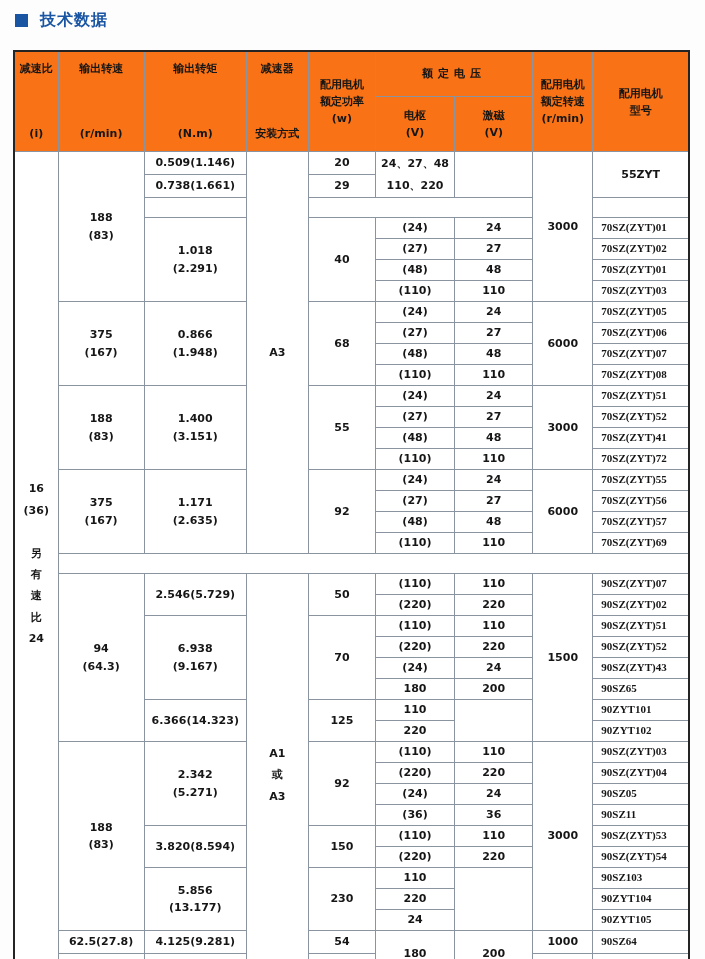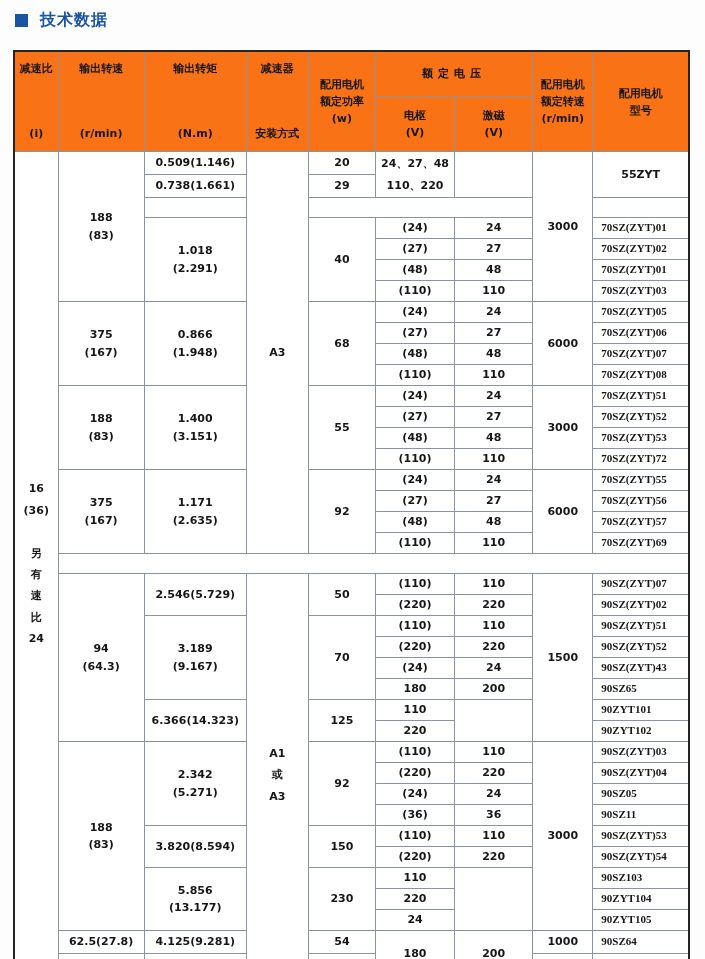--- a/index.html
+++ b/index.html
@@ -177,21 +177,21 @@
           <td class="l">70SZ(ZYT)51</td>
         </tr>
         <tr>
           <td>(27)</td>
           <td>27</td>
           <td class="l">70SZ(ZYT)52</td>
         </tr>
         <tr>
           <td>(48)</td>
           <td>48</td>
-          <td class="l">70SZ(ZYT)53</td>
+          <td class="l">70SZ(ZYT)41</td>
         </tr>
         <tr>
           <td>(110)</td>
           <td>110</td>
           <td class="l">70SZ(ZYT)72</td>
         </tr>
         <tr>
           <td rowspan="4">375
 (167)</td>
           <td rowspan="4">1.171
@@ -232,21 +232,21 @@
           <td>110</td>
           <td rowspan="8">1500</td>
           <td class="l">90SZ(ZYT)07</td>
         </tr>
         <tr>
           <td>(220)</td>
           <td>220</td>
           <td class="l">90SZ(ZYT)02</td>
         </tr>
         <tr>
-          <td rowspan="4">3.189
+          <td rowspan="4">6.938
 (9.167)</td>
           <td rowspan="4">70</td>
           <td>(110)</td>
           <td>110</td>
           <td class="l">90SZ(ZYT)51</td>
         </tr>
         <tr>
           <td>(220)</td>
           <td>220</td>
           <td class="l">90SZ(ZYT)52</td>

